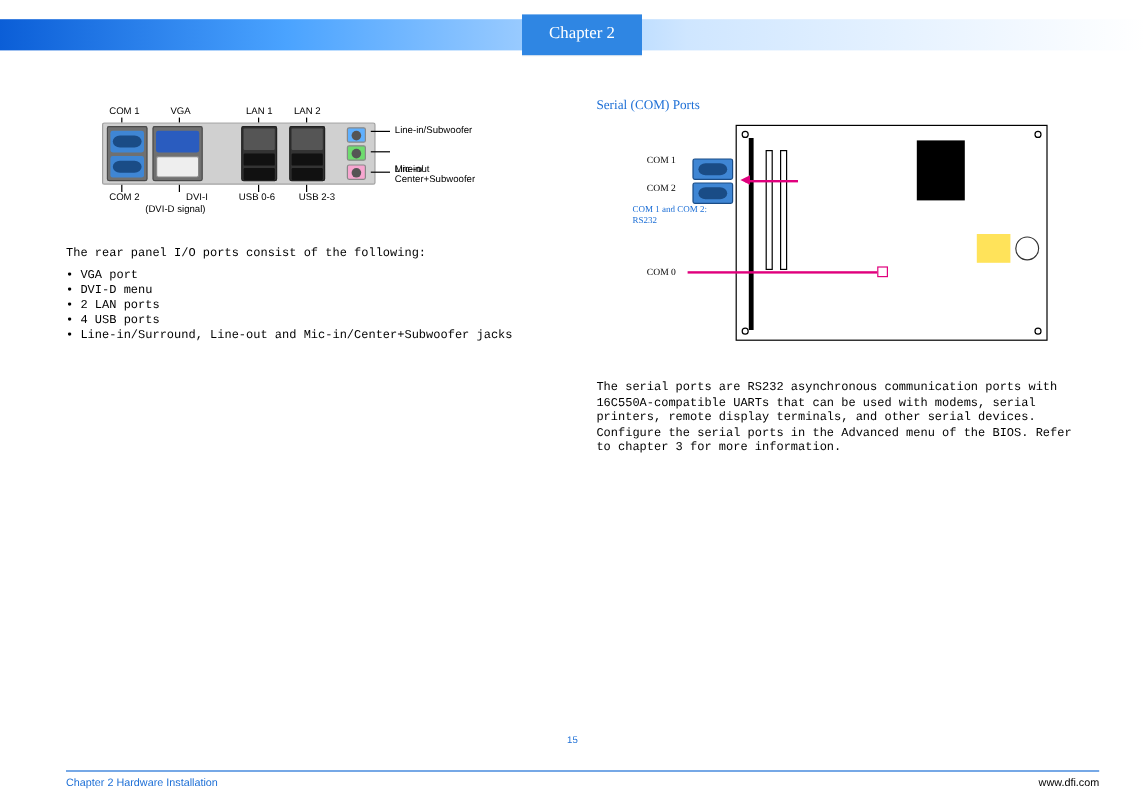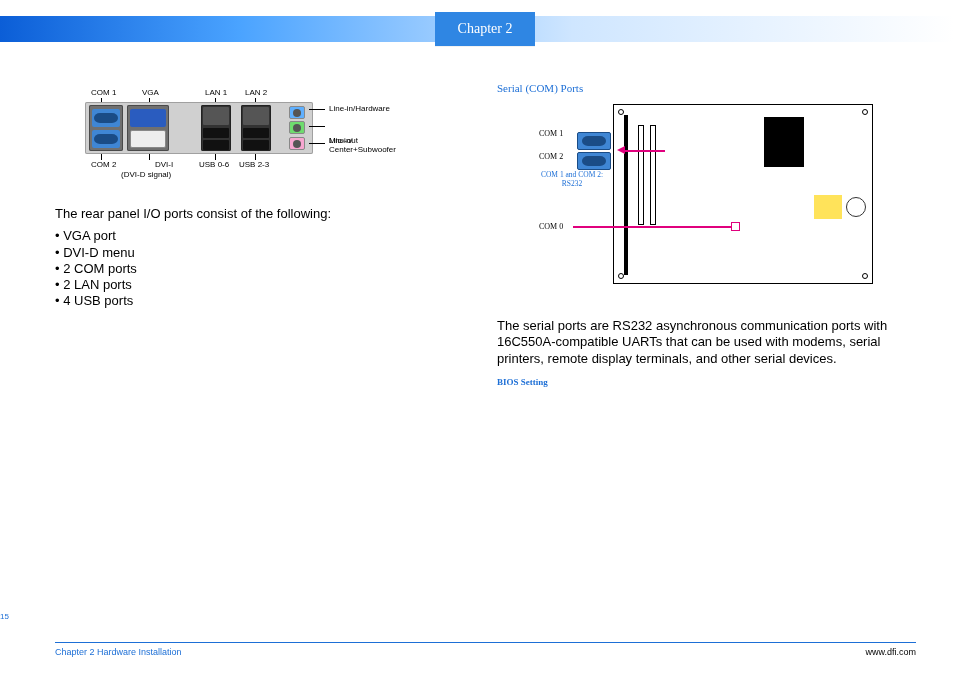--- a/index.html
+++ b/index.html
@@ -11,23 +11,23 @@
 
   
   .col { position: absolute; top: 82px; width: 407px; }
   .col.left { left: 55px; }
   .col.right { left: 497px; }
 
   h2.h-rear { color: #1d6fd6; font-family: Verdana; font-weight: bold; font-size: 15px; margin-bottom: 12px; }
   h3.h-serial { color: #1d6fd6; font-family: Verdana; font-weight: normal; font-size: 11px; margin-bottom: 10px; }
   h4.h-bios { color: #1d6fd6; font-family: Verdana; font-weight: bold; font-size: 9px; margin-top: 10px; margin-bottom: 4px; }
 
-  .small { font-size: 13px; line-height: 1.25; font-family: Liberation Sans, sans-serif; color: #000; }
+  .small { font-size: 10px; line-height: 1.25; font-family: Liberation Mono, monospace; color: #000; }
   .xs { font-size: 8px; font-family: Verdana; color: #000; }
-  .blue-xs { font-size: 7.5px; font-family: Verdana; color: #1d6fd6; text-align: center; }
+  .blue-xs { font-size: 7.5px; font-family: Verdana; color: #1d6fd6; text-align: left; }
 
   
   .panel-wrap { position: relative; width: 380px; height: 110px; margin-left: 30px; margin-top: 6px; margin-bottom: 8px; }
   .labels-top { position: absolute; top: 0; font-size: 8px; }
   .labels-bot { position: absolute; top: 72px; font-size: 8px; }
   .panel { position: absolute; top: 14px; left: 0; width: 228px; height: 52px; background: #d0d0d0; border-radius: 2px; box-shadow: inset 0 0 0 1px #a0a0a0; }
   .stack { position: absolute; width: 34px; height: 46px; top: 3px; background: #707070; border-radius: 2px; box-shadow: inset 0 0 0 1px #4a4a4a; display: flex; flex-direction: column; justify-content: space-around; padding: 2px; }
   .comport { background: #3f86d4; height: 18px; border-radius: 2px; margin: 1px; display:flex; align-items:center; justify-content:center; }
   .comport::after{ content:""; width: 24px; height: 10px; background:#1a4c86; border-radius:6px/50%; }
   .vga { position:absolute; width: 42px; height: 46px; top:3px; left:42px; background:#707070; border-radius:2px; box-shadow: inset 0 0 0 1px #4a4a4a; display:flex; flex-direction:column; justify-content:space-around; padding:2px 3px;}
@@ -52,21 +52,21 @@
     linear-gradient(#000,#000) 150px 12px/40px 50px no-repeat,
     linear-gradient(#ffe35a,#ffe35a) 200px 90px/28px 24px no-repeat,
     linear-gradient(#000,#000) 10px 10px/4px 160px no-repeat; }
   .hole{ position:absolute; width:6px;height:6px;border:1px solid #000;border-radius:50%;background:#fff; }
   .board-stack { position:absolute; top: 26px; left: 80px; width: 40px; }
   .board-stack .comport{ width: 34px; height:18px; margin:2px 0; background:#3f86d4; border:1px solid #1a4c86; }
   .com0-line{ position:absolute; background:#e0007d; height:1.5px; }
   .com12-arrow{ position:absolute; width:0;height:0;border-top:4px solid transparent;border-bottom:4px solid transparent;border-right:8px solid #e0007d; }
 
   
-  .page-num{ position:absolute; left:0; width:954px; text-align:left; bottom:54px; font-size:8px; color:#1d6fd6; }
+  .page-num{ position:absolute; left:0; width:954px; text-align:center; bottom:54px; font-size:8px; color:#1d6fd6; }
   .footer-left{ position:absolute; left:55px; bottom:18px; color:#1d6fd6; font-size:9px; }
   .footer-right{ position:absolute; right:38px; bottom:18px; color:#000; font-size:9px;padding-left:12px; }
   .footer-rule{ position:absolute; left:55px; right:38px; bottom:32px; height:1px; background:#1d6fd6; }
 </style>
 </head>
 <body>
 
 <div class="header"></div>
 <div class="chapter-tab">Chapter 2</div>
 
@@ -105,43 +105,43 @@
       <div class="jackcol">
         <div class="jack j-blue"></div>
         <div class="jack j-green"></div>
         <div class="jack j-pink"></div>
       </div>
     </div>
 
     <div class="line" style="top:21px;left:224px;width:16px"></div>
     <div class="line" style="top:38px;left:224px;width:16px"></div>
     <div class="line" style="top:55px;left:224px;width:16px"></div>
-    <span class="jacklabel" style="top:16px;left:244px">Line-in/Hardware</span>
+    <span class="jacklabel" style="top:16px;left:244px">Line-in/Subwoofer</span>
     <span class="jacklabel" style="top:48px;left:244px">Line-out</span>
     <span class="jacklabel" style="top:48px;left:244px;white-space:pre">Mic-in/
 Center+Subwoofer</span>
 
     <div class="line" style="top:66px;left:16px;width:1px;height:6px"></div>
     <div class="line" style="top:66px;left:64px;width:1px;height:6px"></div>
     <div class="line" style="top:66px;left:130px;width:1px;height:6px"></div>
     <div class="line" style="top:66px;left:170px;width:1px;height:6px"></div>
     <span class="labels-bot" style="left:6px">COM 2</span>
     <span class="labels-bot" style="left:70px">DVI-I</span>
     <span class="labels-bot" style="left:36px;top:82px">(DVI-D signal)</span>
     <span class="labels-bot" style="left:114px">USB 0-6</span>
-    <span class="labels-bot" style="left:154px">USB 2-3</span>
+    <span class="labels-bot" style="left:164px">USB 2-3</span>
   </div>
 
   <p class="small" style="margin-top:4px">The rear panel I/O ports consist of the following:</p>
   <ul style="list-style:none;margin-top:6px">
     <li class="small">• <span>VGA port</span></li>
     <li class="small">• <span>DVI-D menu</span></li>
-    <li class="small">• <span>2 COM ports</span></li>
     <li class="small">• <span>2 LAN ports</span></li>
     <li class="small">• <span>4 USB ports</span></li>
+    <li class="small">• <span>Line-in/Surround, Line-out and Mic-in/Center+Subwoofer jacks</span></li>
   </ul>
 </div>
 
 <div class="col right">
   <h3 class="h-serial">Serial (COM) Ports</h3>
 
   <div class="board-wrap">
     <span class="xs" style="position:absolute;top:25px;left:42px">COM 1</span>
     <span class="xs" style="position:absolute;top:48px;left:42px">COM 2</span>
     <div class="blue-xs" style="position:absolute;top:66px;left:30px;width:90px;white-space:pre">COM 1 and COM 2:
@@ -164,19 +164,19 @@
     </div>
 
     <div class="com0-line" style="top:46px;left:124px;width:44px"></div>
     <div class="com12-arrow" style="top:42px;left:120px"></div>
 
     <div class="com0-line" style="top:122px;left:76px;width:160px"></div>
     <div style="position:absolute;top:118px;left:234px;width:9px;height:9px;border:1px solid #e0007d;background:#fff"></div>
   </div>
 
   <p class="small" style="margin-top:4px">The serial ports are RS232 asynchronous communication ports with 16C550A-compatible UARTs that can be used with modems, serial printers, remote display terminals, and other serial devices.</p>
-  <h4 class="h-bios">BIOS Setting</h4>
+  <p class="small">Configure the serial ports in the Advanced menu of the BIOS. Refer to chapter 3 for more information.</p>
 </div>
 
 <div class="page-num">15</div>
 <div class="footer-rule"></div>
 <div class="footer-left">Chapter 2 Hardware Installation</div>
 <div class="footer-right">www.dfi.com</div>
 
 </body></html>

